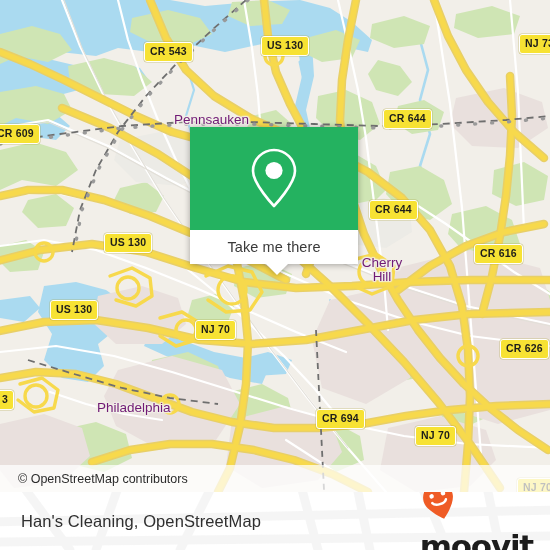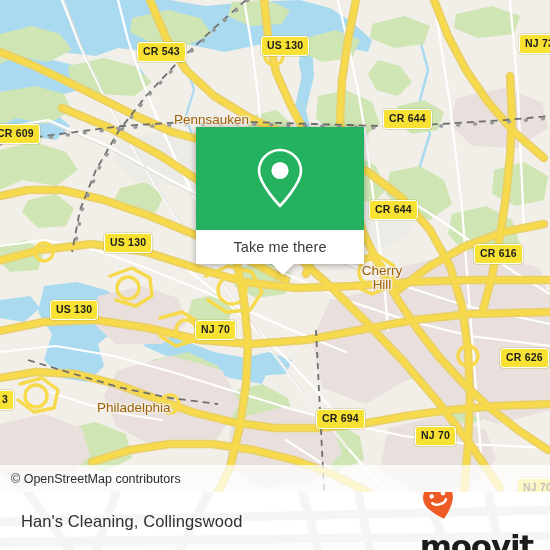--- a/index.html
+++ b/index.html
@@ -41,36 +41,36 @@
     line-height: 1;
     padding: 3px 5px 4px 5px;
     white-space: nowrap;
     box-shadow: 0 0 0 0.5px rgba(160,150,40,.45);
     font-family: "Liberation Sans", sans-serif;
   }
 
   
   .place {
     position: absolute;
-    color: #a16207;
+    color: #701a75;
     font-size: 13.5px;
     white-space: nowrap;
     text-shadow:
        1.4px 0 1.2px #f2efe9, -1.4px 0 1.2px #f2efe9,
        0 1.4px 1.2px #f2efe9, 0 -1.4px 1.2px #f2efe9,
        1px 1px 1.2px #f2efe9, -1px -1px 1.2px #f2efe9,
        1px -1px 1.2px #f2efe9, -1px 1px 1.2px #f2efe9;
     font-family: "Liberation Sans", sans-serif;
   }
   .place.two-line { text-align: center; line-height: 1.05; white-space: normal; }
 
   
   #info-card {
     position: absolute;
-    left: 196px;
+    left: 190px;
     top: 127px;
     width: 192px;
     filter: drop-shadow(0 1px 3px rgba(0,0,0,.33));
     text-align: right;
   }
   #card-image {
     width: 168px;
     height: 103px;
     background: #24b260;
     display: flex;
@@ -104,21 +104,21 @@
   
   #attribution {
     position: absolute;
     left: 0;
     top: 465px;
     height: 27px;
     width: 100%;
     display: flex;
     align-items: center;
     background: rgba(255,255,255,.72);
-    padding-left: 11px;
+    padding-left: 18px;
   }
   #attribution-text {
     color: #2b2b2b;
     font-size: 12.5px;
     font-family: "Liberation Sans", sans-serif;
   }
 
   
   #bottom-bar {
     position: absolute;
@@ -336,40 +336,40 @@
         <path d="M0,144 L60,136 L122,128 L186,124 L250,124 L314,126 L378,128 L442,126 L506,122 L550,118" stroke="#9a9a9a" stroke-width="3.4" stroke-dasharray="1 16" stroke-linecap="round"></path>
         <path d="M28,360 L74,374 L122,388 L170,398 L218,404" stroke-dasharray="7 5"></path>
         <path d="M316,330 L318,370 L320,410 L322,450 L324,490" stroke-dasharray="6 5"></path>
       </g>
     </svg>
 
     <div class="place" style="left:174px; top:112px;">
       <span>Pennsauken</span>
     </div>
 
-    <div class="place two-line" style="left:352px; top:264px; width:60px;">
+    <div class="place two-line" style="left:352px; top:256px; width:60px;">
       <div>Cherry</div>
       <div>Hill</div>
     </div>
 
     <div class="place" style="left:97px; top:400px;">
       <span>Philadelphia</span>
     </div>
 
-    <div class="shield" style="left:137px; top:42px;">CR 543</div>
+    <div class="shield" style="left:144px; top:42px;">CR 543</div>
     <div class="shield" style="left:261px; top:36px;">US 130</div>
     <div class="shield" style="left:519px; top:34px;">NJ 73</div>
     <div class="shield" style="left:-9px; top:124px;">CR 609</div>
     <div class="shield" style="left:383px; top:109px;">CR 644</div>
     <div class="shield" style="left:369px; top:200px;">CR 644</div>
     <div class="shield" style="left:474px; top:244px;">CR 616</div>
     <div class="shield" style="left:104px; top:233px;">US 130</div>
     <div class="shield" style="left:50px; top:300px;">US 130</div>
     <div class="shield" style="left:195px; top:320px;">NJ 70</div>
-    <div class="shield" style="left:500px; top:348px;">CR 626</div>
+    <div class="shield" style="left:500px; top:339px;">CR 626</div>
     <div class="shield" style="left:316px; top:409px;">CR 694</div>
     <div class="shield" style="left:415px; top:426px;">NJ 70</div>
     <div class="shield" style="left:517px; top:478px;">NJ 70</div>
     <div class="shield" style="left:-4px; top:390px;">3</div>
 
     <div id="info-card">
       <div id="card-image">
         <svg width="56" height="66" viewBox="0 0 56 66">
           <path d="M28 4 C16.4 4 7 13.4 7 25 C7 38 28 60 28 60 C28 60 49 38 49 25 C49 13.4 39.6 4 28 4 Z" fill="none" stroke="#ffffff" stroke-width="2.6" stroke-linejoin="round"></path>
           <circle cx="28" cy="24.5" r="8.6" fill="#ffffff"></circle>
@@ -394,21 +394,21 @@
         <path d="M180,58 L214,-10"></path>
         <path d="M300,-10 L318,58"></path>
         <path d="M370,58 L356,-10"></path>
         <path d="M420,-10 L448,58"></path>
         <path d="M500,58 L486,-10"></path>
         <path d="M-10,30 L560,18"></path>
         <path d="M-10,50 L560,44"></path>
       </g>
     </svg>
 
-    <div id="place-title">Han's Cleaning, Collingswood</div>
+    <div id="place-title">Han's Cleaning, OpenStreetMap</div>
 
     <div id="brand-logo">
       <svg width="37" height="40" viewBox="0 0 37 40">
         <g transform="rotate(-16 18.5 18)">
           <path d="M18.5 1.5 C10.2 1.5 3.5 8.2 3.5 16.5 C3.5 26.5 18.5 38.5 18.5 38.5
                    C18.5 38.5 33.5 26.5 33.5 16.5 C33.5 8.2 26.8 1.5 18.5 1.5 Z" fill="#ef5b25"></path>
           <circle cx="12.6" cy="13.6" r="2.25" fill="#ffffff"></circle>
           <circle cx="24.4" cy="13.6" r="2.25" fill="#ffffff"></circle>
           <path d="M11.4 20.2 C13.6 24.4 23.4 24.4 25.6 20.2" stroke="#ffffff" stroke-width="2.5" fill="none" stroke-linecap="round"></path>
         </g>

